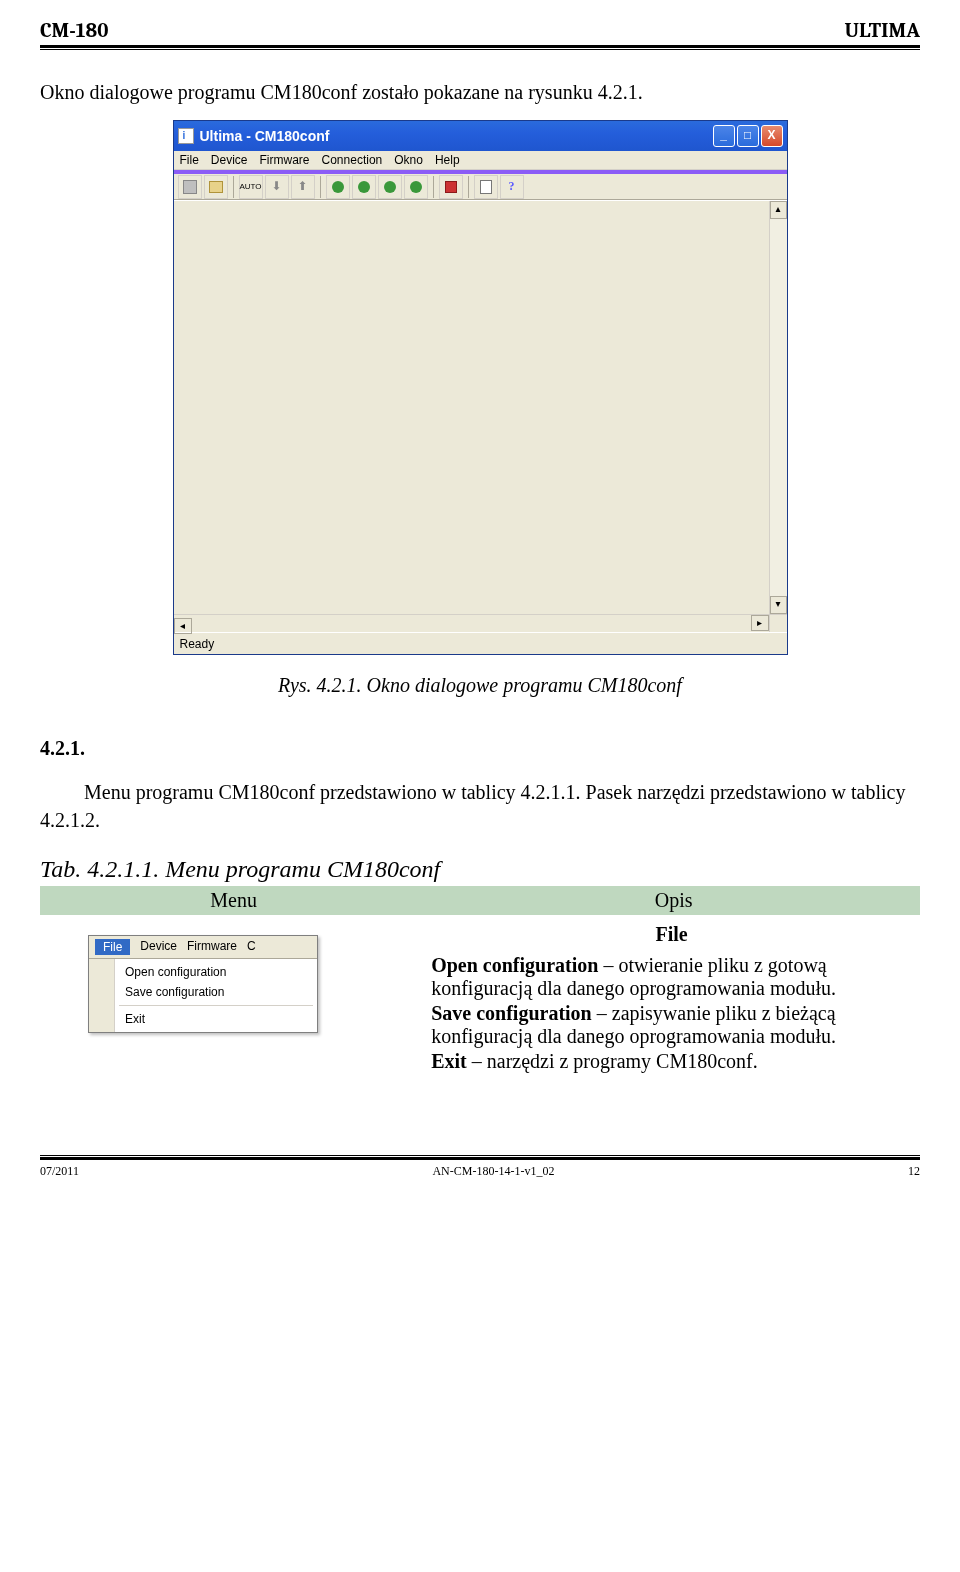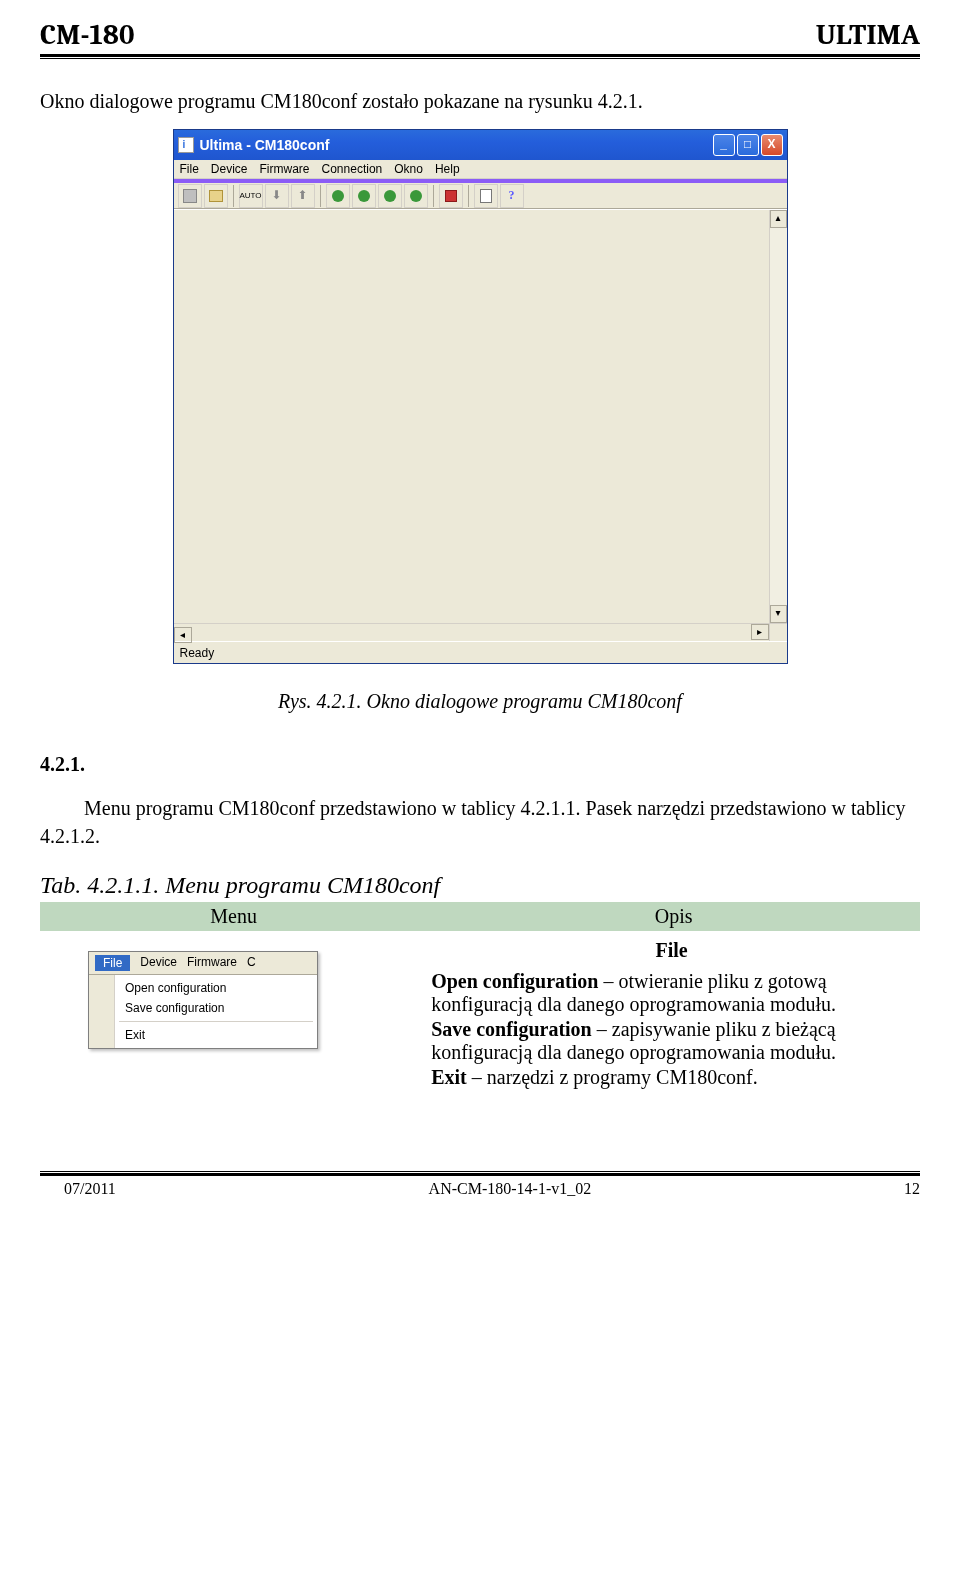--- a/index.html
+++ b/index.html
@@ -9,21 +9,21 @@
     color: #000;
     width: 960px;
     margin: 0 auto;
     padding: 0 40px;
   }
   .header-bar {
     display: flex;
     justify-content: space-between;
     font-family: Cambria, Georgia, serif;
     font-weight: bold;
-    font-size: 29px;
+    font-size: 21px;
     padding-top: 18px;
     padding-bottom: 2px;
   }
   .double-rule {
     border-top: 3px solid #000;
     border-bottom: 1px solid #000;
     height: 5px;
     margin-top: 1px;
     margin-bottom: 28px;
   }
@@ -42,21 +42,21 @@
     font-weight: bold;
     font-size: 20px;
     margin: 32px 0 18px;
     display: flex;
     gap: 34px;
   }
   .indented { text-indent: 44px; font-family: Liberation Serif, serif; }
   
   .window {
     width: 615px;
-    margin: 2px auto 26px;
+    margin: 2px auto 19px;
     border: 1px solid #1a3a8a;
     background: #14532d;
     box-shadow: 0 0 0 0.5px #7892c9 inset;
   }
   .titlebar {
     height: 30px;
     background: linear-gradient(#2a6bdc, #245edb 40%, #1f56cf);
     display: flex;
     align-items: center;
     padding: 0 4px;
@@ -220,23 +220,22 @@
     height: 1px; background: #d4d0c8; margin: 3px 4px;
   }
   .opis-col p { margin-bottom: 2px; }
   .opis-col b { font-weight: bold; }
   
   .footer-rule-top { border-top: 1px solid #000; margin-top: 74px; }
   .footer-rule-thick { border-top: 3px solid #000; margin-top: 1px; }
   .footer {
     display: flex;
     justify-content: space-between;
-    font-size: 16px;
+    font-size: 12px;
     padding: 4px 0 20px;
-    margin-left: 24px;
   }
   
   .ic-disk { width:14px; height:14px; background:#bfbfbf; border:1px solid #888; }
   .ic-open { width:14px; height:12px; background:#e8d28a; border:1px solid #b0933a; }
   .ic-node { width:12px; height:12px; border-radius:50%; }
   .ic-red { background:#cc3333; border:1px solid #8b1a1a; width:12px; height:12px; }
   .ic-doc { width:12px; height:14px; background:#fff; border:1px solid #777; }
 </style>
 </head>
 <body>

